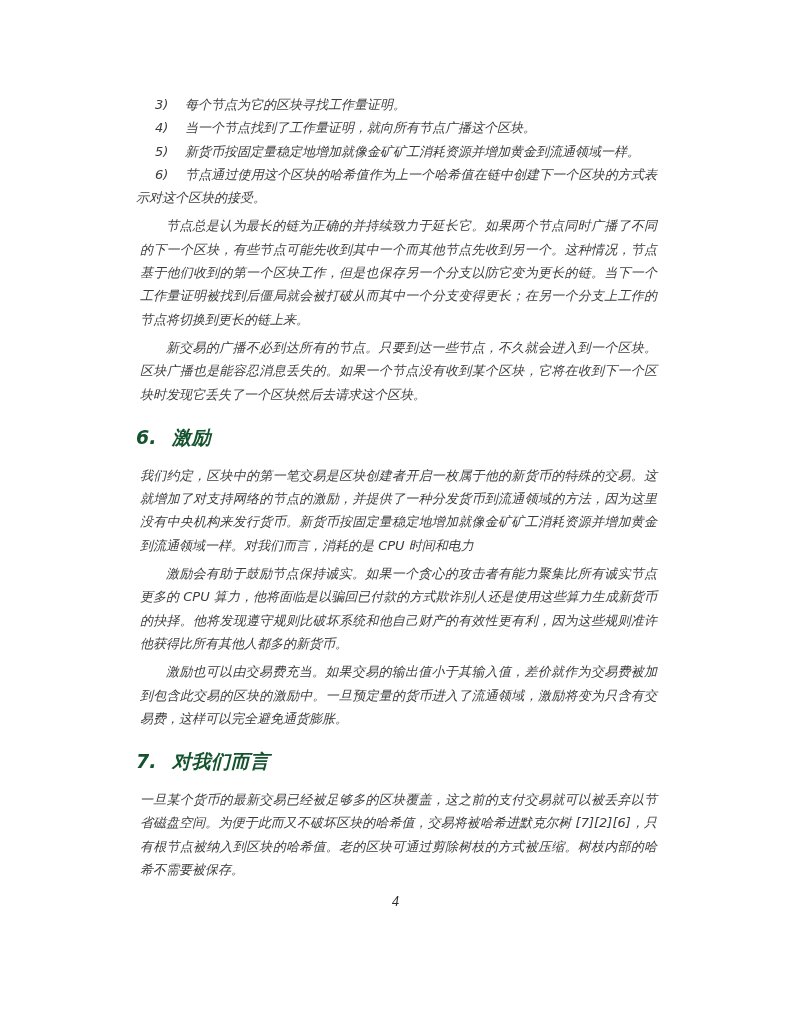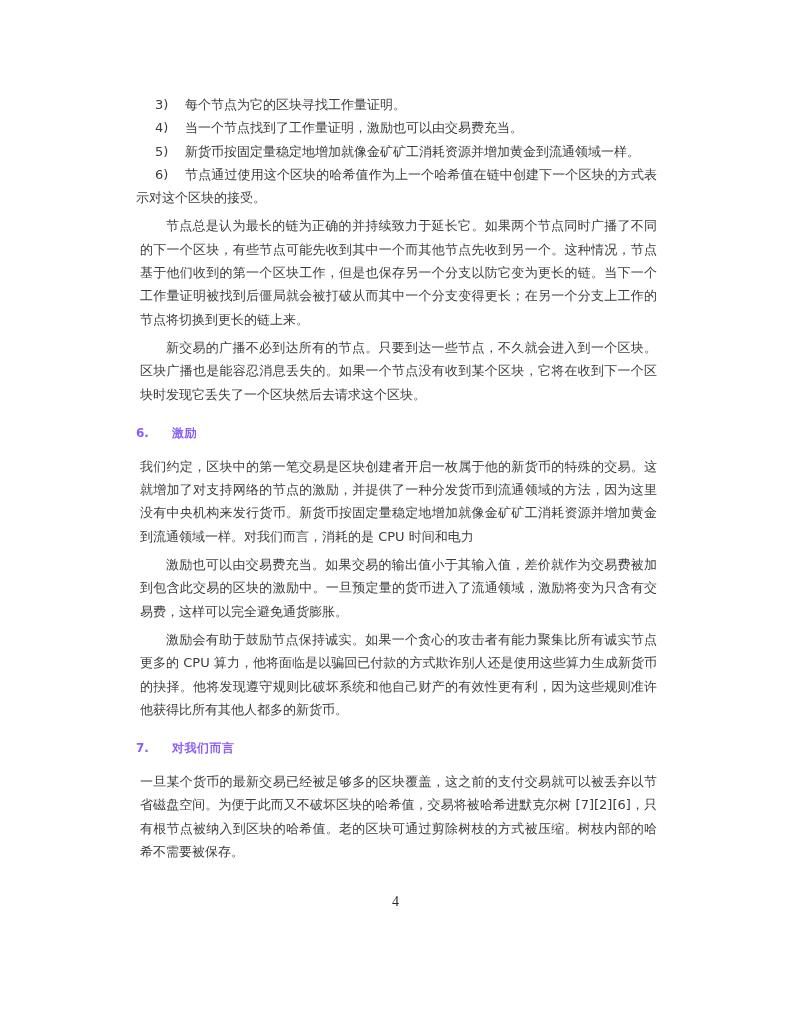--- a/index.html
+++ b/index.html
@@ -8,20 +8,21 @@
     background: #ffffff;
   }
   .page {
     position: relative;
     width: 791px;
     height: 1024px;
     background: #ffffff;
     overflow: hidden;
     font-family: "DejaVu Sans", "Liberation Sans", sans-serif;
     color: #3d3d3d;
+    font-style: italic;
   }
   .content {
     position: absolute;
     top: 0;
     left: 136px;
     width: 521px;
     padding-top: 93px;
   }
   .li {
     margin: 0;
@@ -39,23 +40,23 @@
     font-size: 13px;
     line-height: 23.3px;
     text-align: justify;
     text-indent: 2em;
   }
   .para.noindent {
     text-indent: 0;
   }
   .section-heading {
     margin: 19px 0 13px 0;
-    font-size: 12px;
+    font-size: 19px;
     font-weight: bold;
-    color: #8b5cf6;
+    color: #14532d;
     letter-spacing: 0.5px;
   }
   .heading-num {
     display: inline-block;
     width: 36px;
     letter-spacing: 0;
   }
   .page-number {
     position: absolute;
     top: 894px;
@@ -67,32 +68,32 @@
     color: #2a2a2a;
   }
 </style>
 </head>
 <body>
 
 <div class="page">
   <div class="content">
 
     <p class="li"><span class="li-num">3)</span><span>每个节点为它的区块寻找工作量证明。</span></p>
-    <p class="li"><span class="li-num">4)</span><span>当一个节点找到了工作量证明，激励也可以由交易费充当。</span></p>
+    <p class="li"><span class="li-num">4)</span><span>当一个节点找到了工作量证明，就向所有节点广播这个区块。</span></p>
     <p class="li"><span class="li-num">5)</span><span>新货币按固定量稳定地增加就像金矿矿工消耗资源并增加黄金到流通领域一样。</span></p>
     <p class="li"><span class="li-num">6)</span><span>节点通过使用这个区块的哈希值作为上一个哈希值在链中创建下一个区块的方式表示对这个区块的接受。</span></p>
 
     <p class="para">节点总是认为最长的链为正确的并持续致力于延长它。如果两个节点同时广播了不同的下一个区块，有些节点可能先收到其中一个而其他节点先收到另一个。这种情况，节点基于他们收到的第一个区块工作，但是也保存另一个分支以防它变为更长的链。当下一个工作量证明被找到后僵局就会被打破从而其中一个分支变得更长；在另一个分支上工作的节点将切换到更长的链上来。</p>
     <p class="para">新交易的广播不必到达所有的节点。只要到达一些节点，不久就会进入到一个区块。区块广播也是能容忍消息丢失的。如果一个节点没有收到某个区块，它将在收到下一个区块时发现它丢失了一个区块然后去请求这个区块。</p>
 
     <h2 class="section-heading"><span class="heading-num">6.</span><span>激励</span></h2>
 
     <p class="para noindent">我们约定，区块中的第一笔交易是区块创建者开启一枚属于他的新货币的特殊的交易。这就增加了对支持网络的节点的激励，并提供了一种分发货币到流通领域的方法，因为这里没有中央机构来发行货币。新货币按固定量稳定地增加就像金矿矿工消耗资源并增加黄金到流通领域一样。对我们而言，消耗的是 CPU 时间和电力</p>
+    <p class="para">激励会有助于鼓励节点保持诚实。如果一个贪心的攻击者有能力聚集比所有诚实节点更多的 CPU 算力，他将面临是以骗回已付款的方式欺诈别人还是使用这些算力生成新货币的抉择。他将发现遵守规则比破坏系统和他自己财产的有效性更有利，因为这些规则准许他获得比所有其他人都多的新货币。</p>
     <p class="para">激励也可以由交易费充当。如果交易的输出值小于其输入值，差价就作为交易费被加到包含此交易的区块的激励中。一旦预定量的货币进入了流通领域，激励将变为只含有交易费，这样可以完全避免通货膨胀。</p>
-    <p class="para">激励会有助于鼓励节点保持诚实。如果一个贪心的攻击者有能力聚集比所有诚实节点更多的 CPU 算力，他将面临是以骗回已付款的方式欺诈别人还是使用这些算力生成新货币的抉择。他将发现遵守规则比破坏系统和他自己财产的有效性更有利，因为这些规则准许他获得比所有其他人都多的新货币。</p>
 
     <h2 class="section-heading"><span class="heading-num">7.</span><span>对我们而言</span></h2>
 
     <p class="para noindent">一旦某个货币的最新交易已经被足够多的区块覆盖，这之前的支付交易就可以被丢弃以节省磁盘空间。为便于此而又不破坏区块的哈希值，交易将被哈希进默克尔树 [7][2][6]，只有根节点被纳入到区块的哈希值。老的区块可通过剪除树枝的方式被压缩。树枝内部的哈希不需要被保存。</p>
 
   </div>
 
   <div class="page-number">4</div>
 </div>
 

